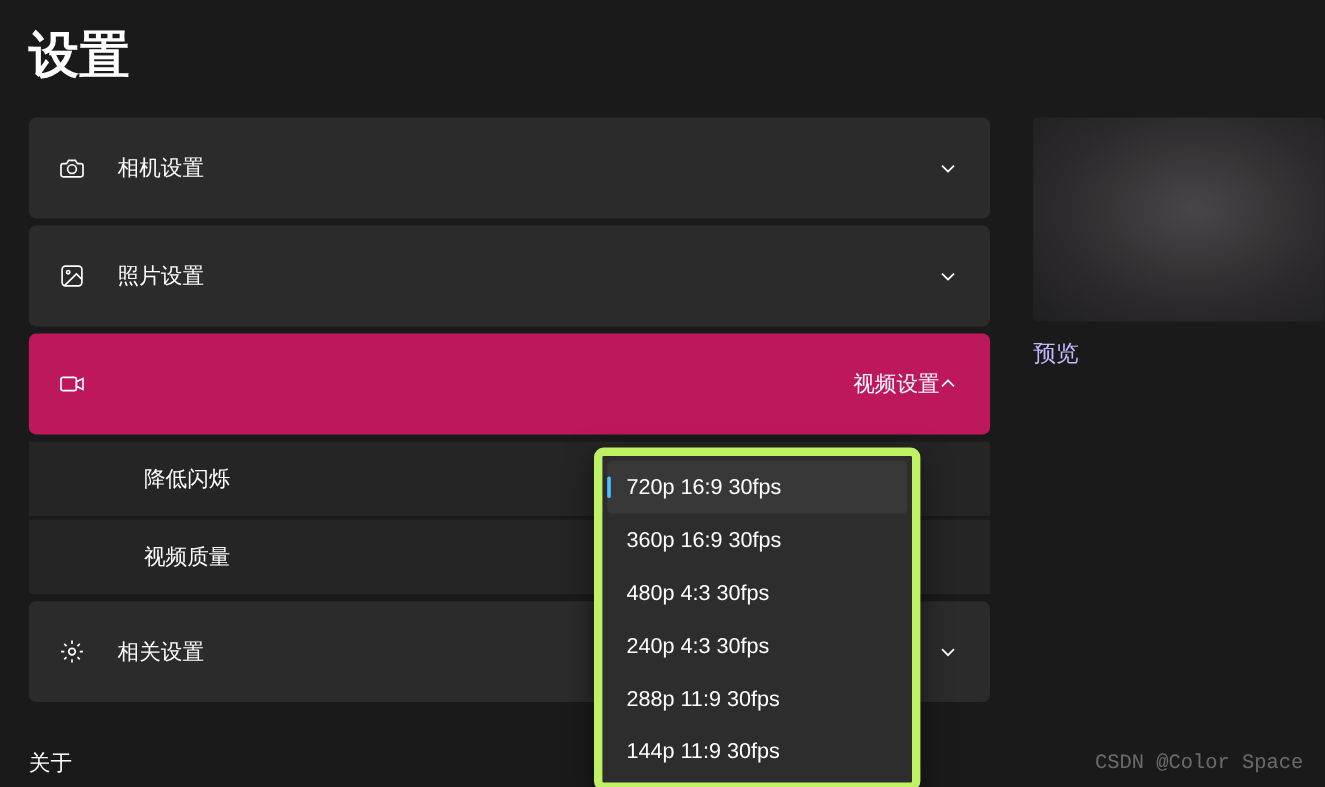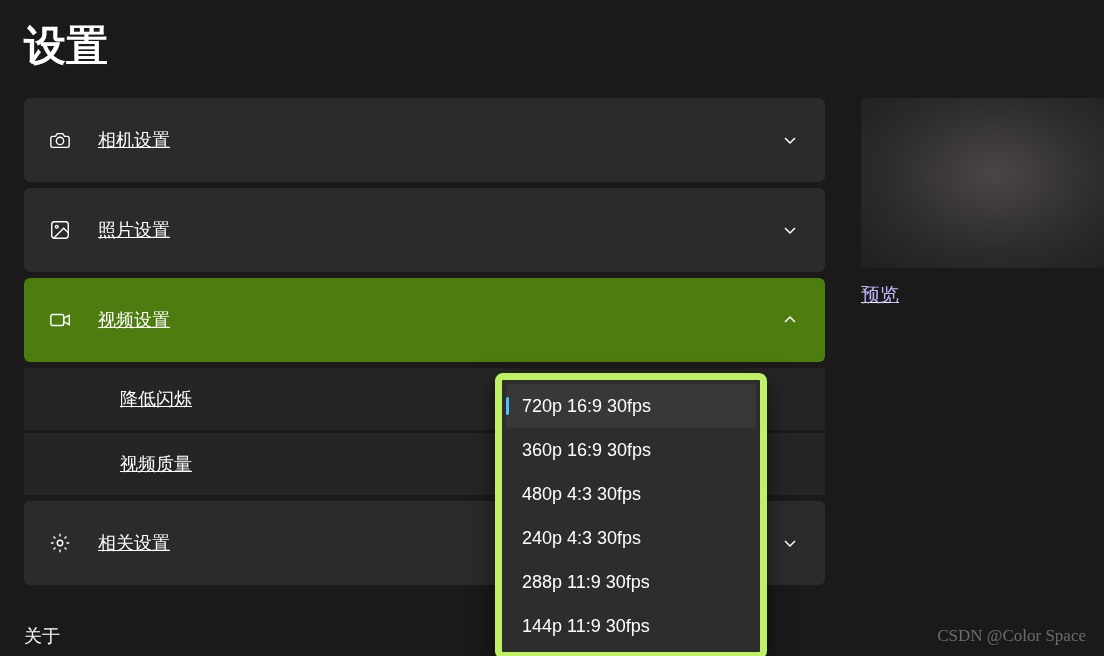--- a/index.html
+++ b/index.html
@@ -18,39 +18,39 @@
     }
     .page-title {
       font-size: 42px;
       font-weight: 700;
       padding: 18px 24px 24px 24px;
     }
     .main-container {
       display: flex;
       gap: 36px;
       padding: 0 0 0 24px;
-      text-decoration: underline;
     }
     .settings-column {
       width: 801px;
       display: flex;
       flex-direction: column;
       gap: 6px;
     }
     .accordion-item {
       background: #2b2b2b;
       border-radius: 6px;
       height: 84px;
       display: flex;
       align-items: center;
       padding: 0 28px 0 24px;
       cursor: pointer;
     }
     .accordion-item.expanded {
-      background: #4d7c0f;
+      background: #be185d;
+      text-align: right;
     }
     .icon-slot {
       width: 24px;
       height: 24px;
       display: flex;
       align-items: center;
       justify-content: center;
       margin-right: 26px;
     }
     .icon-slot svg {
@@ -143,21 +143,21 @@
       bottom: 8px;
       font-size: 18px;
       color: #ffffff;
     }
     .watermark {
       position: absolute;
       right: 18px;
       bottom: 10px;
       font-size: 17px;
       color: rgba(255,255,255,0.35);
-      font-family: Liberation Serif, serif;
+      font-family: Liberation Mono, monospace;
     }
   </style>
 </head>
 <body>
 
 <h1 class="page-title">设置</h1>
 
 <div class="main-container">
   <div class="settings-column">
 

